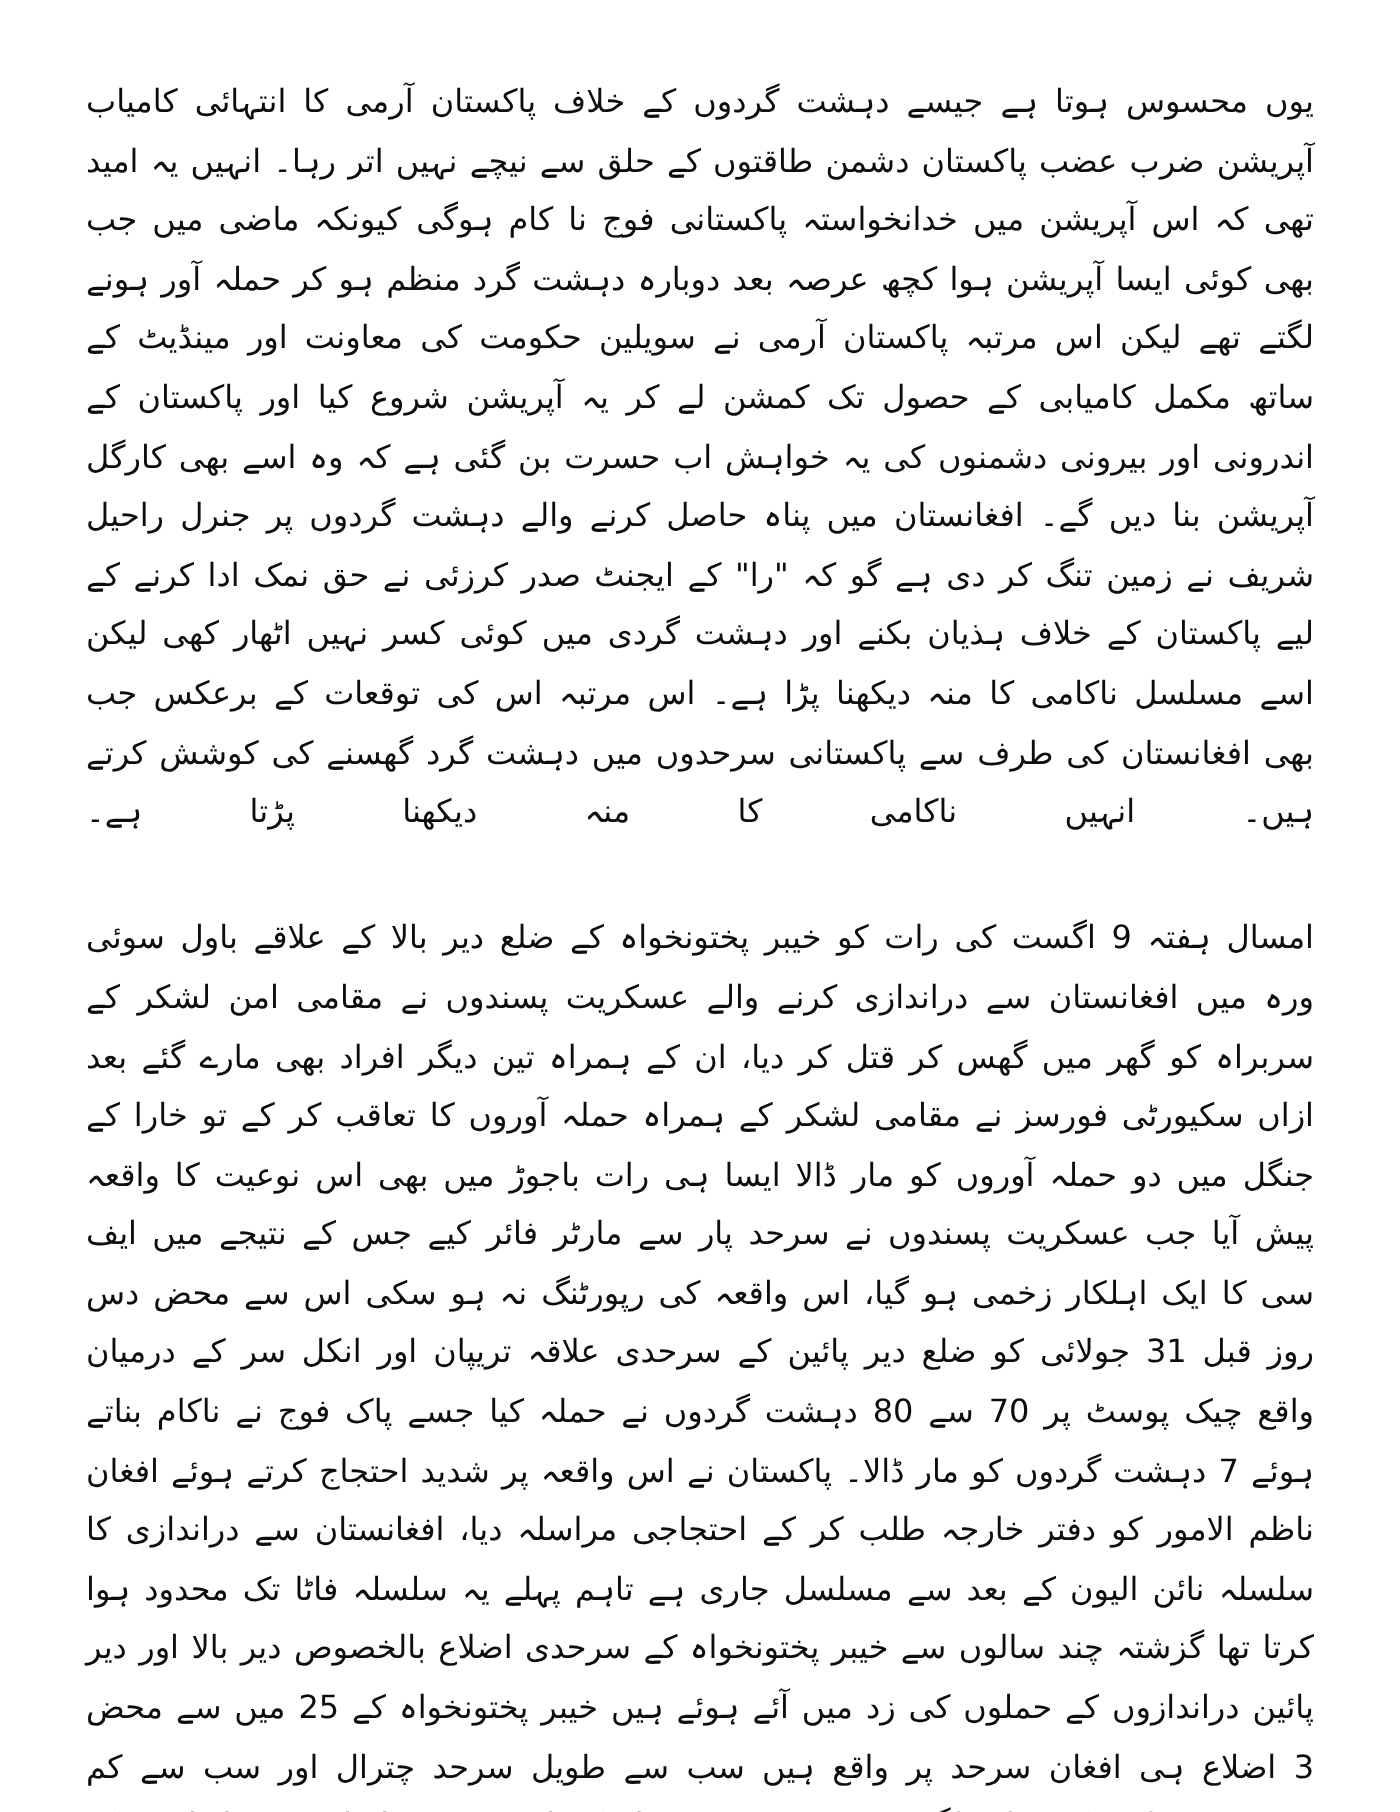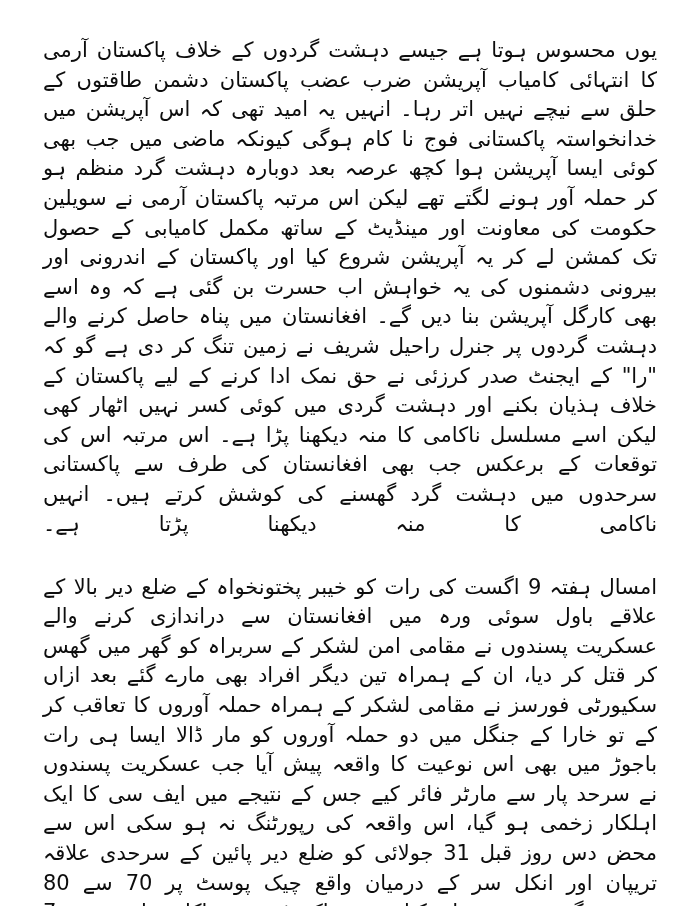--- a/index.html
+++ b/index.html
@@ -32,21 +32,21 @@
     text-align: justify;
     text-align-last: right;
     color: #111111;
   }
 
   .para {
     direction: rtl;
     text-align: justify;
     text-align-last: right;
     margin: 0 0 2px 0;
-    font-size: 21px;
+    font-size: 16px;
     line-height: 29.6px;
     letter-spacing: 0px;
     word-spacing: 1px;
     color: #0d0d0d;
     font-family: "DejaVu Sans", "Liberation Sans", sans-serif;
     text-justify: inter-word;
     hyphens: none;
     -webkit-font-smoothing: antialiased;
   }
 

